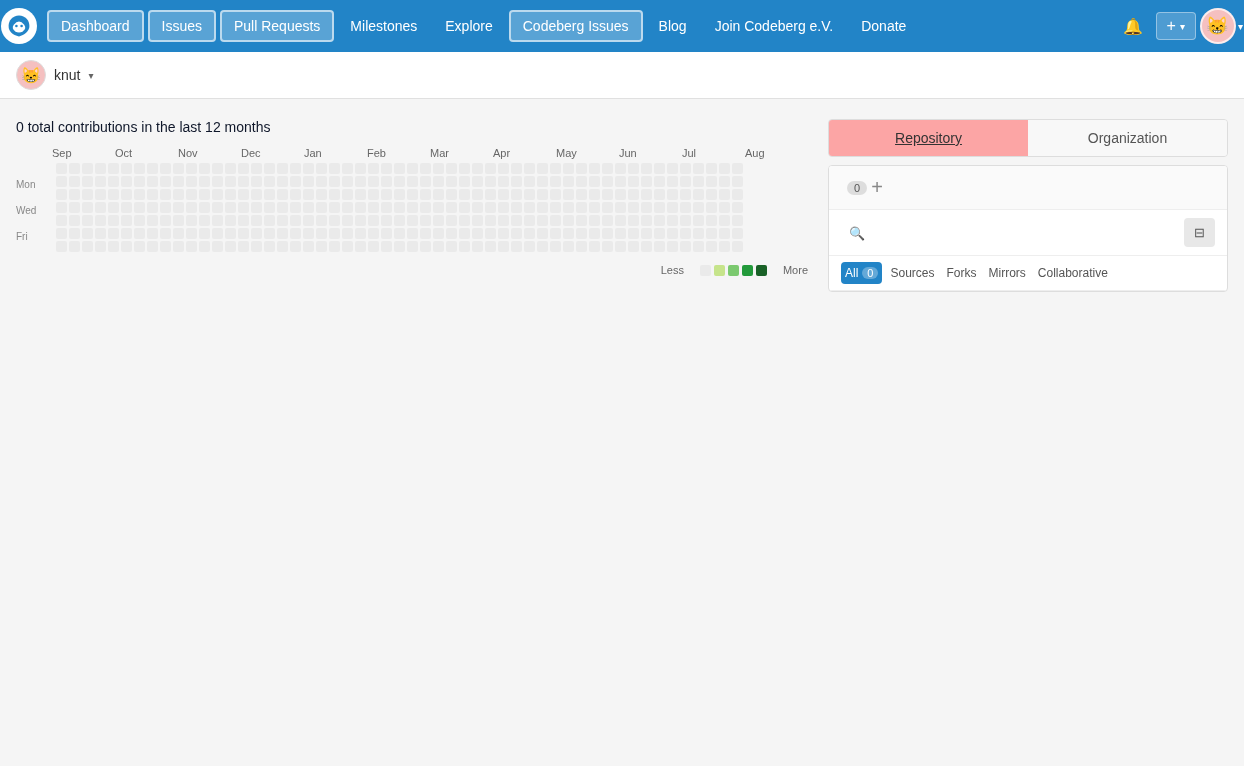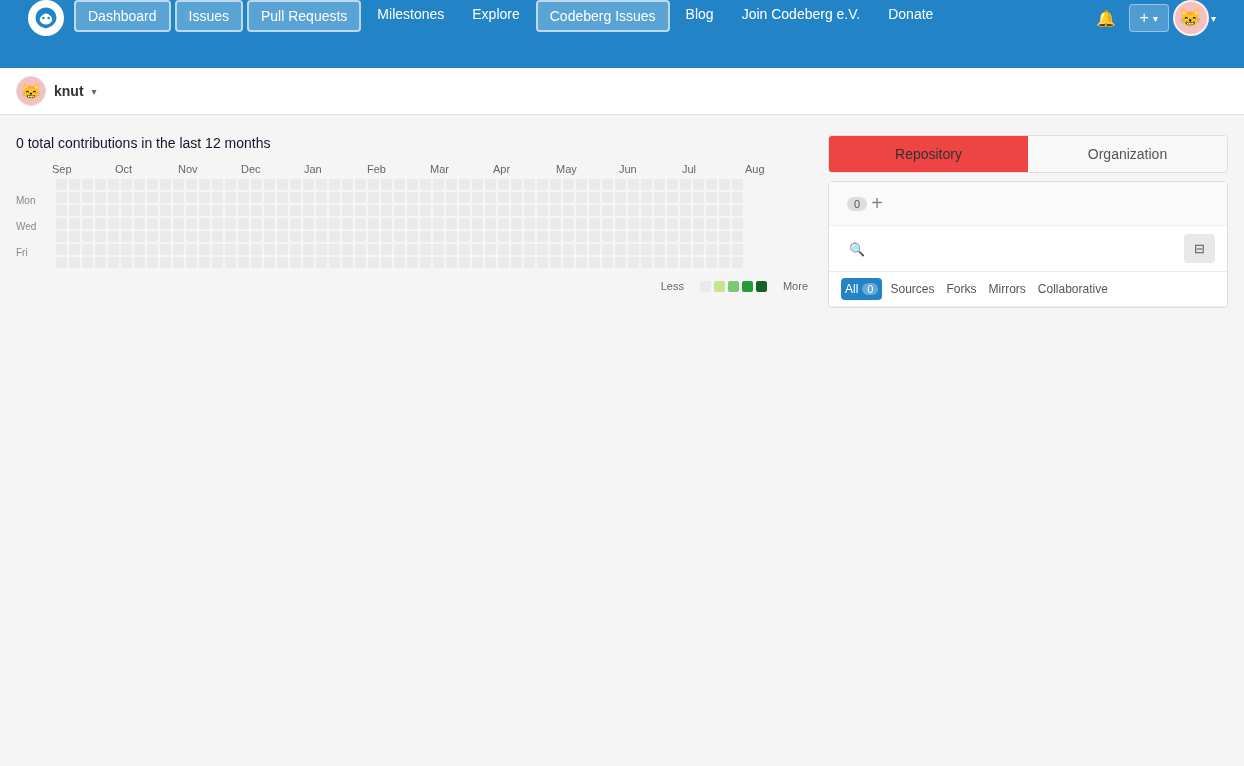--- a/index.html
+++ b/index.html
@@ -2,23 +2,23 @@
 <html><head>
   <meta charset="utf-8">
   <style>
     * { box-sizing: border-box; margin: 0; padding: 0; }
     body { font-family: -apple-system, BlinkMacSystemFont, 'Segoe UI', sans-serif; background: #f5f5f5; }
 
     
     .navbar {
       background: #2284c7;
       display: flex;
-      align-items: flex-start;
-      height: 68px;
-      padding: 0 28px;
+      align-items: center;
+      height: 52px;
+      padding: 0 1px;
       gap: 4px;
     }
     .nav-logo {
       width: 36px; height: 36px;
       background: white;
       border-radius: 50%;
       display: flex; align-items: center; justify-content: center;
       margin-right: 6px;
       flex-shrink: 0;
     }
@@ -81,21 +81,21 @@
     .user-avatar-sm {
       width: 30px; height: 30px;
       border-radius: 50%;
       background: #f5c0c0;
       display: flex; align-items: center; justify-content: center;
       font-size: 16px;
       border: 1px solid #ddd;
     }
     .username {
       font-size: 14px;
-      font-weight: 700;
+      font-weight: 400;
       color: #333;
     }
     .user-chevron { font-size: 10px; color: #666; }
 
     
     .main {
       display: flex;
       padding: 20px 16px;
       gap: 20px;
       max-width: 1244px;
@@ -186,23 +186,24 @@
     .repo-tab {
       flex: 1;
       padding: 10px;
       text-align: center;
       font-size: 14px;
       cursor: pointer;
       background: #f8f8f8;
       color: #555;
     }
     .repo-tab.active {
-      background: #ef4444;
+      background: #fca5a5;
       color: #333;
       font-weight: 500;
+      text-decoration: underline;
     }
     .repo-box {
       border: 1px solid #ddd;
       border-radius: 4px;
       background: white;
       overflow: hidden;
     }
     .repo-header {
       display: flex;
       align-items: center;

